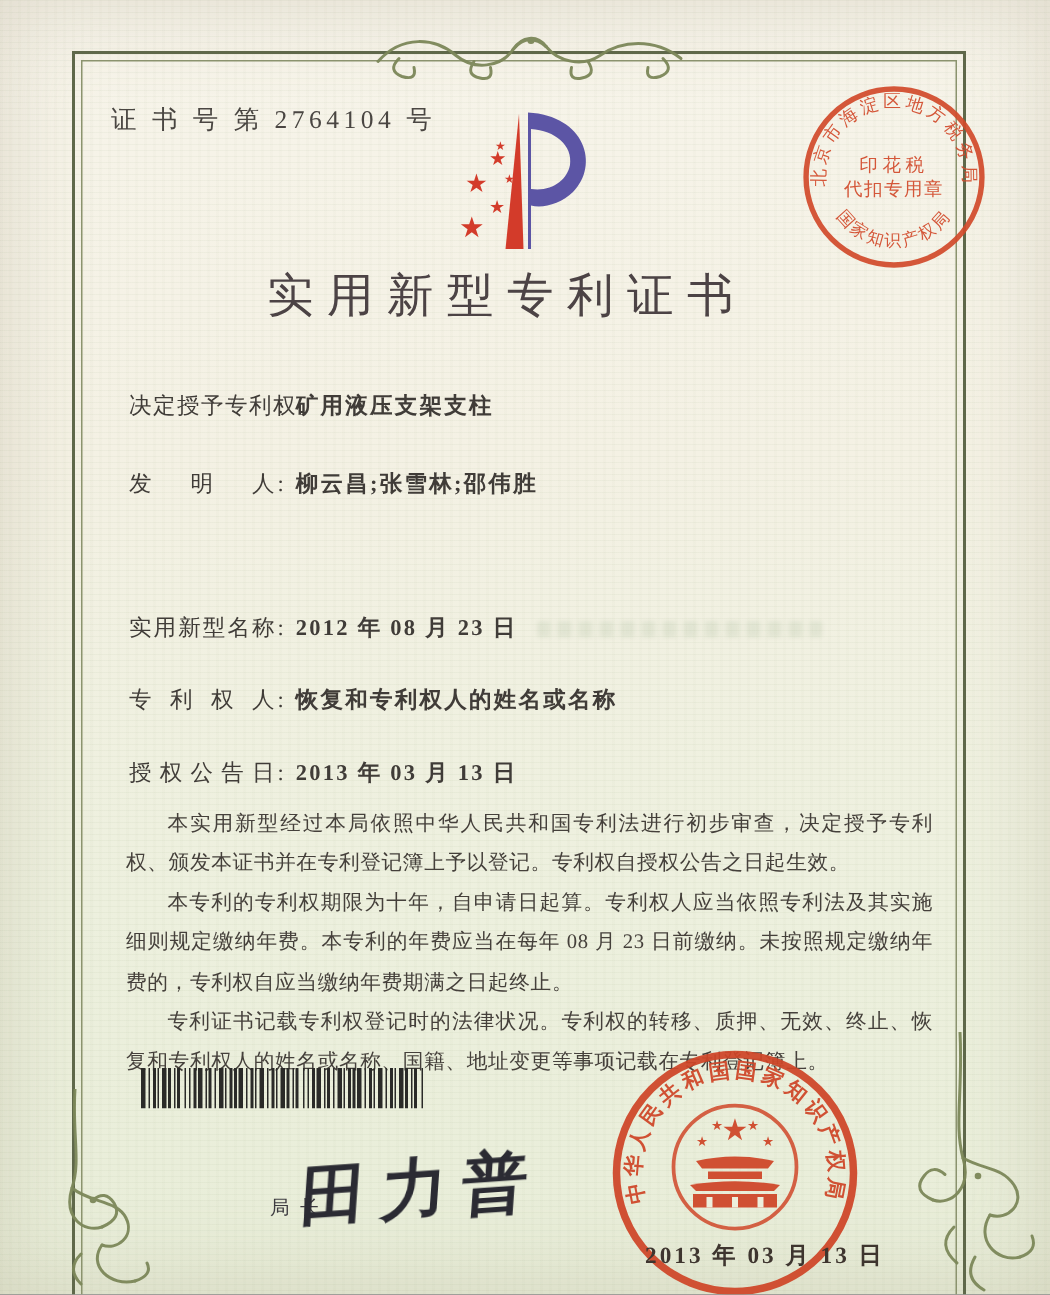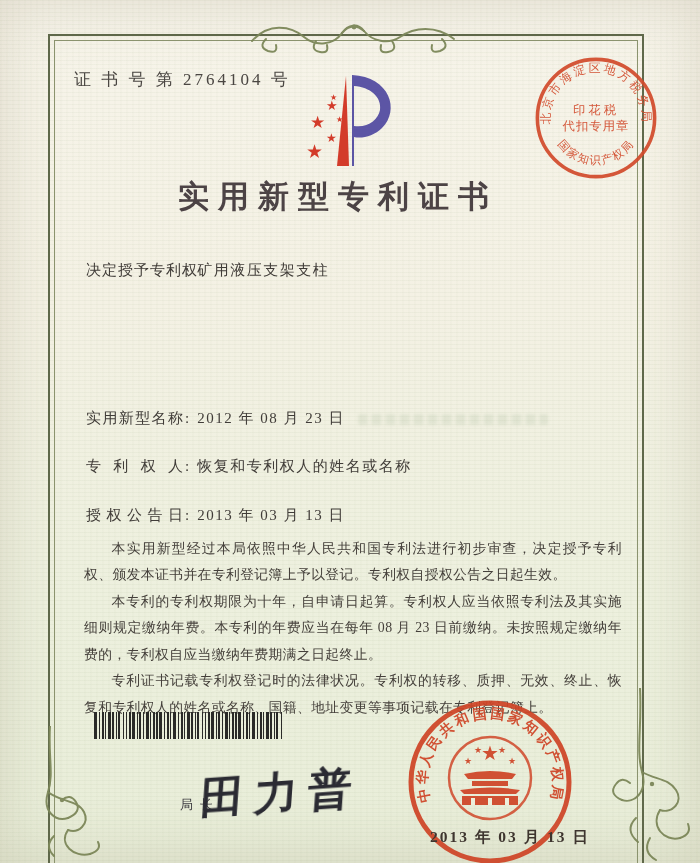--- a/index.html
+++ b/index.html
@@ -24,34 +24,34 @@
   .frame-inner{
     position:absolute;left:4px;top:4px;right:4px;bottom:4px;
     border:1px solid #8b936e;
   }
   .cert-no{
     position:absolute;left:74px;top:68px;font-size:17px;letter-spacing:3px;color:#4a4642;
   }
   .logo{position:absolute;left:290px;top:70px;width:122px;height:102px;}
   .title{
     position:absolute;left:0;top:176px;width:676px;text-align:center;
-    font-size:31px;font-weight:700;letter-spacing:9px;color:#4c4345;
+    font-size:31px;font-weight:400;letter-spacing:9px;color:#4c4345;
   }
   
   .tax-stamp{position:absolute;left:524px;top:46px;width:144px;height:144px;opacity:0.92;}
   .office-seal{position:absolute;left:398px;top:690px;width:184px;height:184px;opacity:0.93;}
   .issue-date{
     position:absolute;left:430px;top:827px;z-index:6;
     font-size:15.5px;letter-spacing:2px;color:#3e352f;font-weight:600;
   }
   
   .field-row{position:absolute;left:86px;font-size:15px;color:#403c38;white-space:nowrap;}
   .f-label{display:inline-block;width:98px;text-align:justify;text-align-last:justify;letter-spacing:1px;}
   .f-colon{display:inline-block;margin:0 8px 0 1px;}
-  .f-value{letter-spacing:1.5px;}
+  .f-value{letter-spacing:1.5px;font-weight:bold;}
   .row0{top:261px}.row1{top:313px}.row2{top:361px}.row3{top:409px}.row4{top:457px}.row5{top:506px}
   
   .body-text{
     position:absolute;left:84px;top:536px;width:538px;color:#45403b;
     font-size:13.8px;line-height:1.92;text-align:justify;letter-spacing:0.4px;
   }
   .body-text p{margin:0;text-indent:2em;}
   
   .smudge{
     position:absolute;left:358px;top:414px;width:190px;height:11px;
@@ -151,20 +151,23 @@
     </text>
     <text fill="#d24a2b" font-size="11" letter-spacing="1.5">
       <textPath href="#taxBottom" startOffset="50%" text-anchor="middle">国家知识产权局</textPath>
     </text>
     <text x="70" y="66" text-anchor="middle" fill="#d24a2b" font-size="12" letter-spacing="3">印花税</text>
     <text x="70" y="82" text-anchor="middle" fill="#d24a2b" font-size="12" letter-spacing="1">代扣专用章</text>
   </svg>
 
   <div class="field-row row0">
     <span class="f-label">决定授予专利权</span><span class="f-colon">:</span><span class="f-value">矿用液压支架支柱</span>
+  </div>
+  <div class="field-row row1">
+    <span class="f-label">发明人</span><span class="f-colon">:</span><span class="f-value">柳云昌;张雪林;邵伟胜</span>
   </div>
   <div class="field-row row3">
     <span class="f-label">实用新型名称</span><span class="f-colon">:</span><span class="f-value">2012 年 08 月 23 日</span>
   </div>
   <div class="field-row row4">
     <span class="f-label">专利权人</span><span class="f-colon">:</span><span class="f-value">恢复和专利权人的姓名或名称</span>
   </div>
   <div class="field-row row5">
     <span class="f-label">授权公告日</span><span class="f-colon">:</span><span class="f-value">2013 年 03 月 13 日</span>
   </div>

